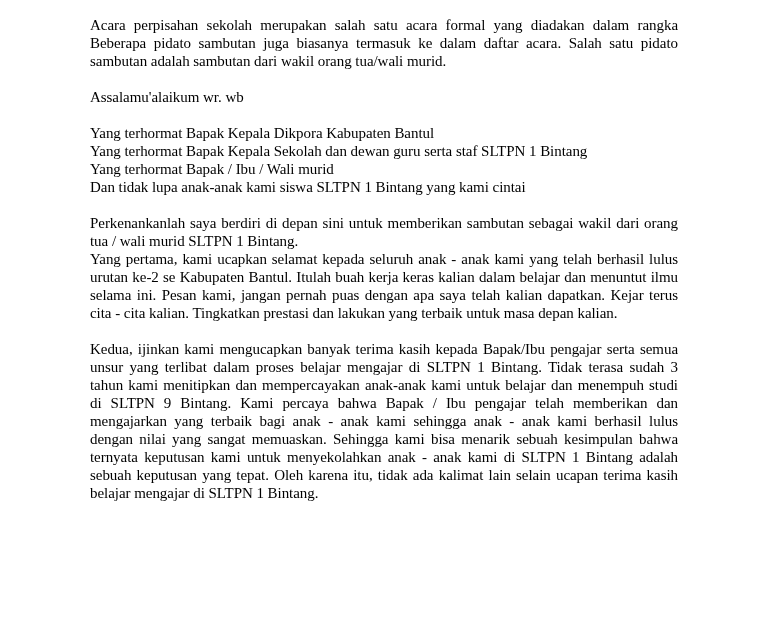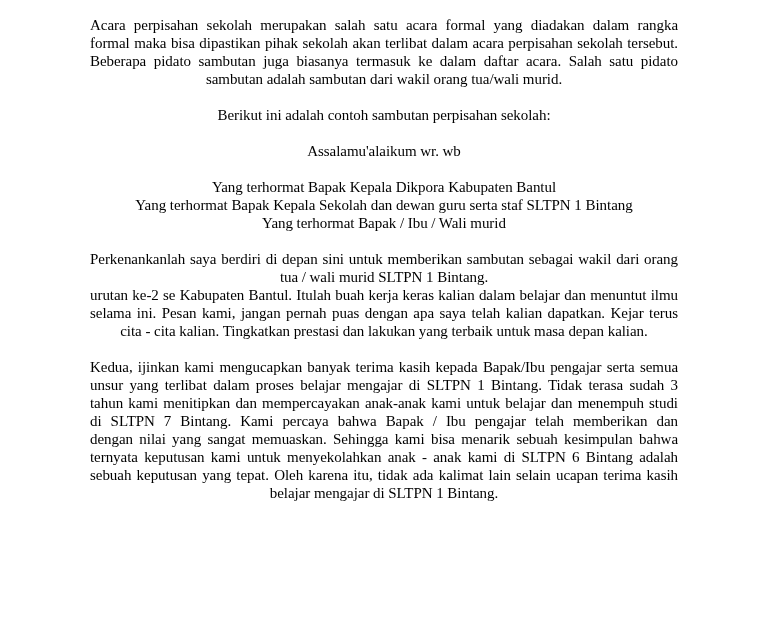--- a/index.html
+++ b/index.html
@@ -22,61 +22,60 @@
     font-size: 15px;
     line-height: 18px;
     color: #000000;
     letter-spacing: -0.05px;
   }
   .block { margin: 0; }
   .block + .block { margin-top: 18px; }
   .line {
     height: 18px;
     overflow: hidden;
-    text-align: center;
+    text-align: left;
     white-space: normal;
   }
   .line.stretch {
     text-align: justify;
     text-align-last: justify;
   }
 </style>
 </head>
 <body>
 
 <div class="page">
   <div class="content" id="doc-content">
       <div class="block">
         <div class="line stretch">Acara perpisahan sekolah merupakan salah satu acara formal yang diadakan dalam rangka</div>
-        <div class="line stretch">formal maka bisa dipastikan pihak sekolah akan terlibat dalam acara perpisahan sekolah tersebut.</div>
         <div class="line stretch">Beberapa pidato sambutan juga biasanya termasuk ke dalam daftar acara. Salah satu pidato</div>
         <div class="line">sambutan adalah sambutan dari wakil orang tua/wali murid.</div>
-      </div>
-      <div class="block">
-        <div class="line">Berikut ini adalah contoh sambutan perpisahan sekolah:</div>
       </div>
       <div class="block">
         <div class="line">Assalamu'alaikum wr. wb</div>
       </div>
       <div class="block">
         <div class="line">Yang terhormat Bapak Kepala Dikpora Kabupaten Bantul</div>
         <div class="line">Yang terhormat Bapak Kepala Sekolah dan dewan guru serta staf SLTPN 1 Bintang</div>
         <div class="line">Yang terhormat Bapak / Ibu / Wali murid</div>
+        <div class="line">Dan tidak lupa anak-anak kami siswa SLTPN 1 Bintang yang kami cintai</div>
       </div>
       <div class="block">
         <div class="line stretch">Perkenankanlah saya berdiri di depan sini untuk memberikan sambutan sebagai wakil dari orang</div>
         <div class="line">tua / wali murid SLTPN 1 Bintang.</div>
+        <div class="line stretch">Yang pertama, kami ucapkan selamat kepada seluruh anak - anak kami yang telah berhasil lulus</div>
         <div class="line stretch">urutan ke-2 se Kabupaten Bantul. Itulah buah kerja keras kalian dalam belajar dan menuntut ilmu</div>
         <div class="line stretch">selama ini. Pesan kami, jangan pernah puas dengan apa saya telah kalian dapatkan. Kejar terus</div>
         <div class="line">cita - cita kalian. Tingkatkan prestasi dan lakukan yang terbaik untuk masa depan kalian.</div>
       </div>
       <div class="block">
         <div class="line stretch">Kedua, ijinkan kami mengucapkan banyak terima kasih kepada Bapak/Ibu pengajar serta semua</div>
         <div class="line stretch">unsur yang terlibat dalam proses belajar mengajar di SLTPN 1 Bintang. Tidak terasa sudah 3</div>
         <div class="line stretch">tahun kami menitipkan dan mempercayakan anak-anak kami untuk belajar dan menempuh studi</div>
-        <div class="line stretch">di SLTPN 7 Bintang. Kami percaya bahwa Bapak / Ibu pengajar telah memberikan dan</div>
+        <div class="line stretch">di SLTPN 9 Bintang. Kami percaya bahwa Bapak / Ibu pengajar telah memberikan dan</div>
+        <div class="line stretch">mengajarkan yang terbaik bagi anak - anak kami sehingga anak - anak kami berhasil lulus</div>
         <div class="line stretch">dengan nilai yang sangat memuaskan. Sehingga kami bisa menarik sebuah kesimpulan bahwa</div>
-        <div class="line stretch">ternyata keputusan kami untuk menyekolahkan anak - anak kami di SLTPN 6 Bintang adalah</div>
+        <div class="line stretch">ternyata keputusan kami untuk menyekolahkan anak - anak kami di SLTPN 1 Bintang adalah</div>
         <div class="line stretch">sebuah keputusan yang tepat. Oleh karena itu, tidak ada kalimat lain selain ucapan terima kasih</div>
         <div class="line">belajar mengajar di SLTPN 1 Bintang.</div>
       </div>
     </div>
 </div>
 
 </body></html>

